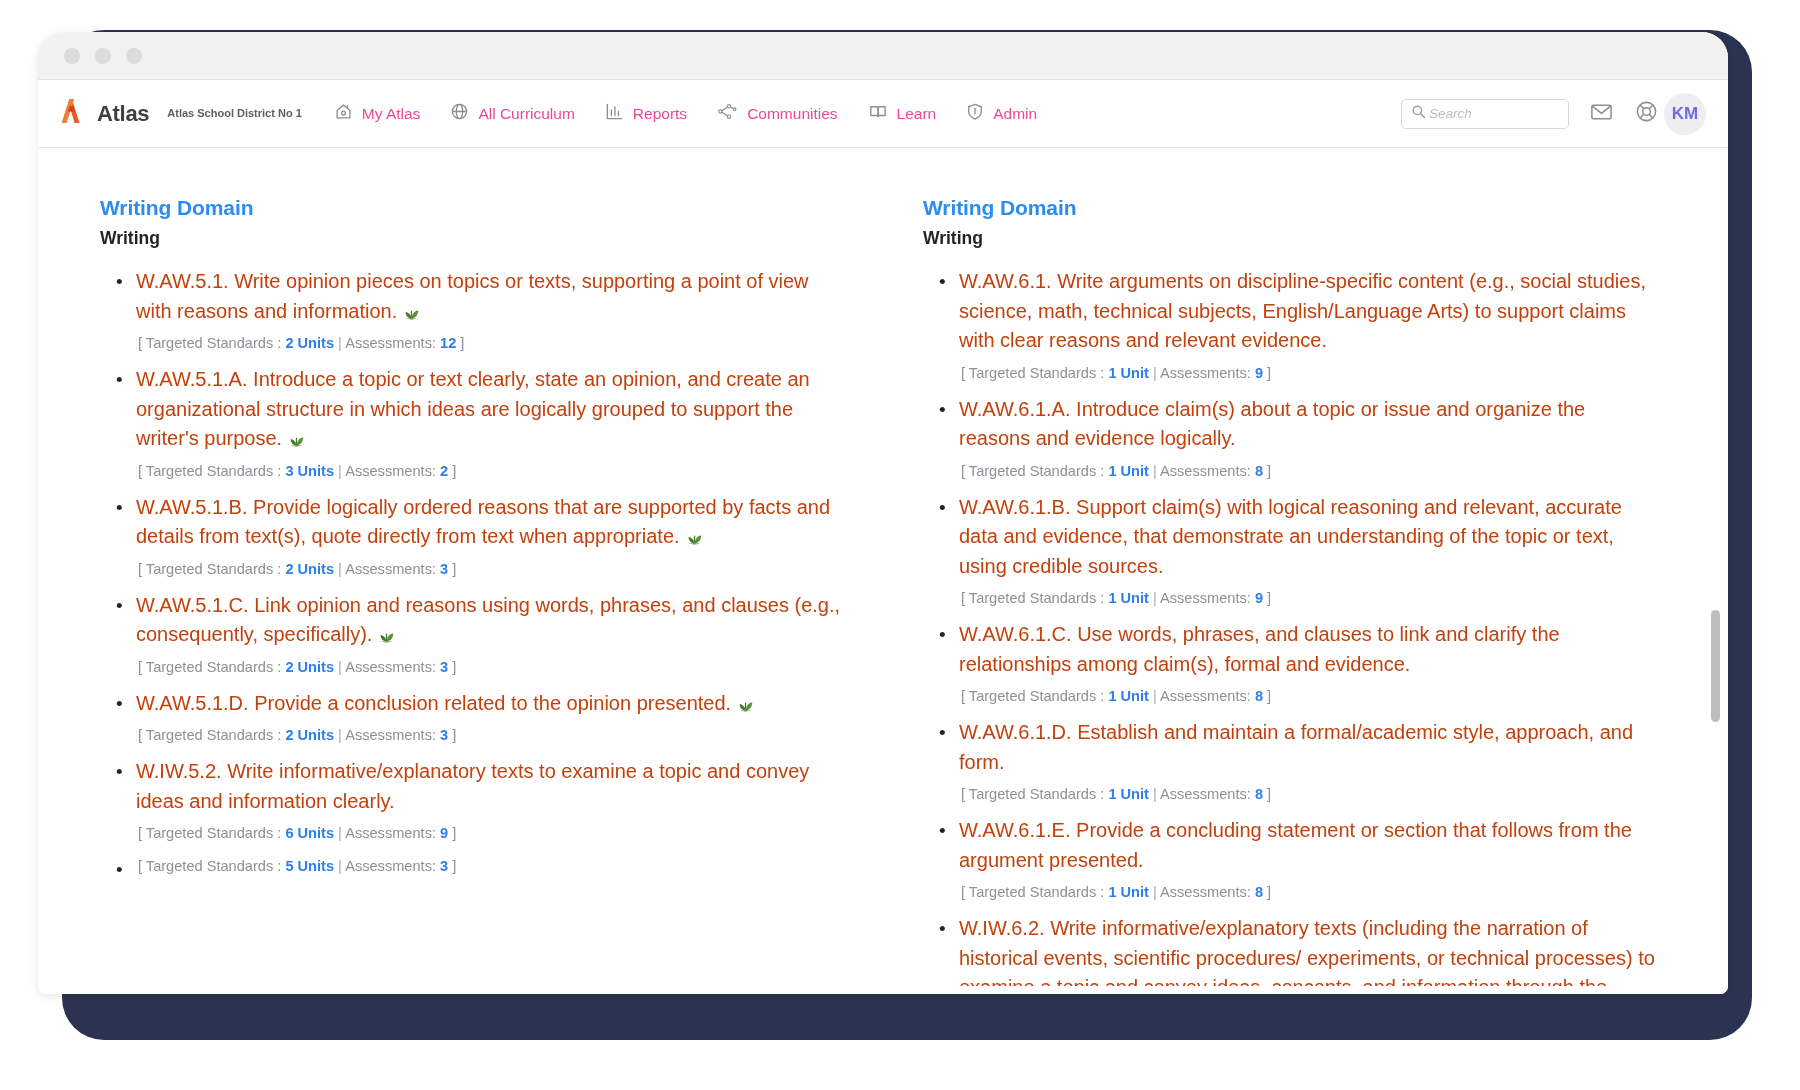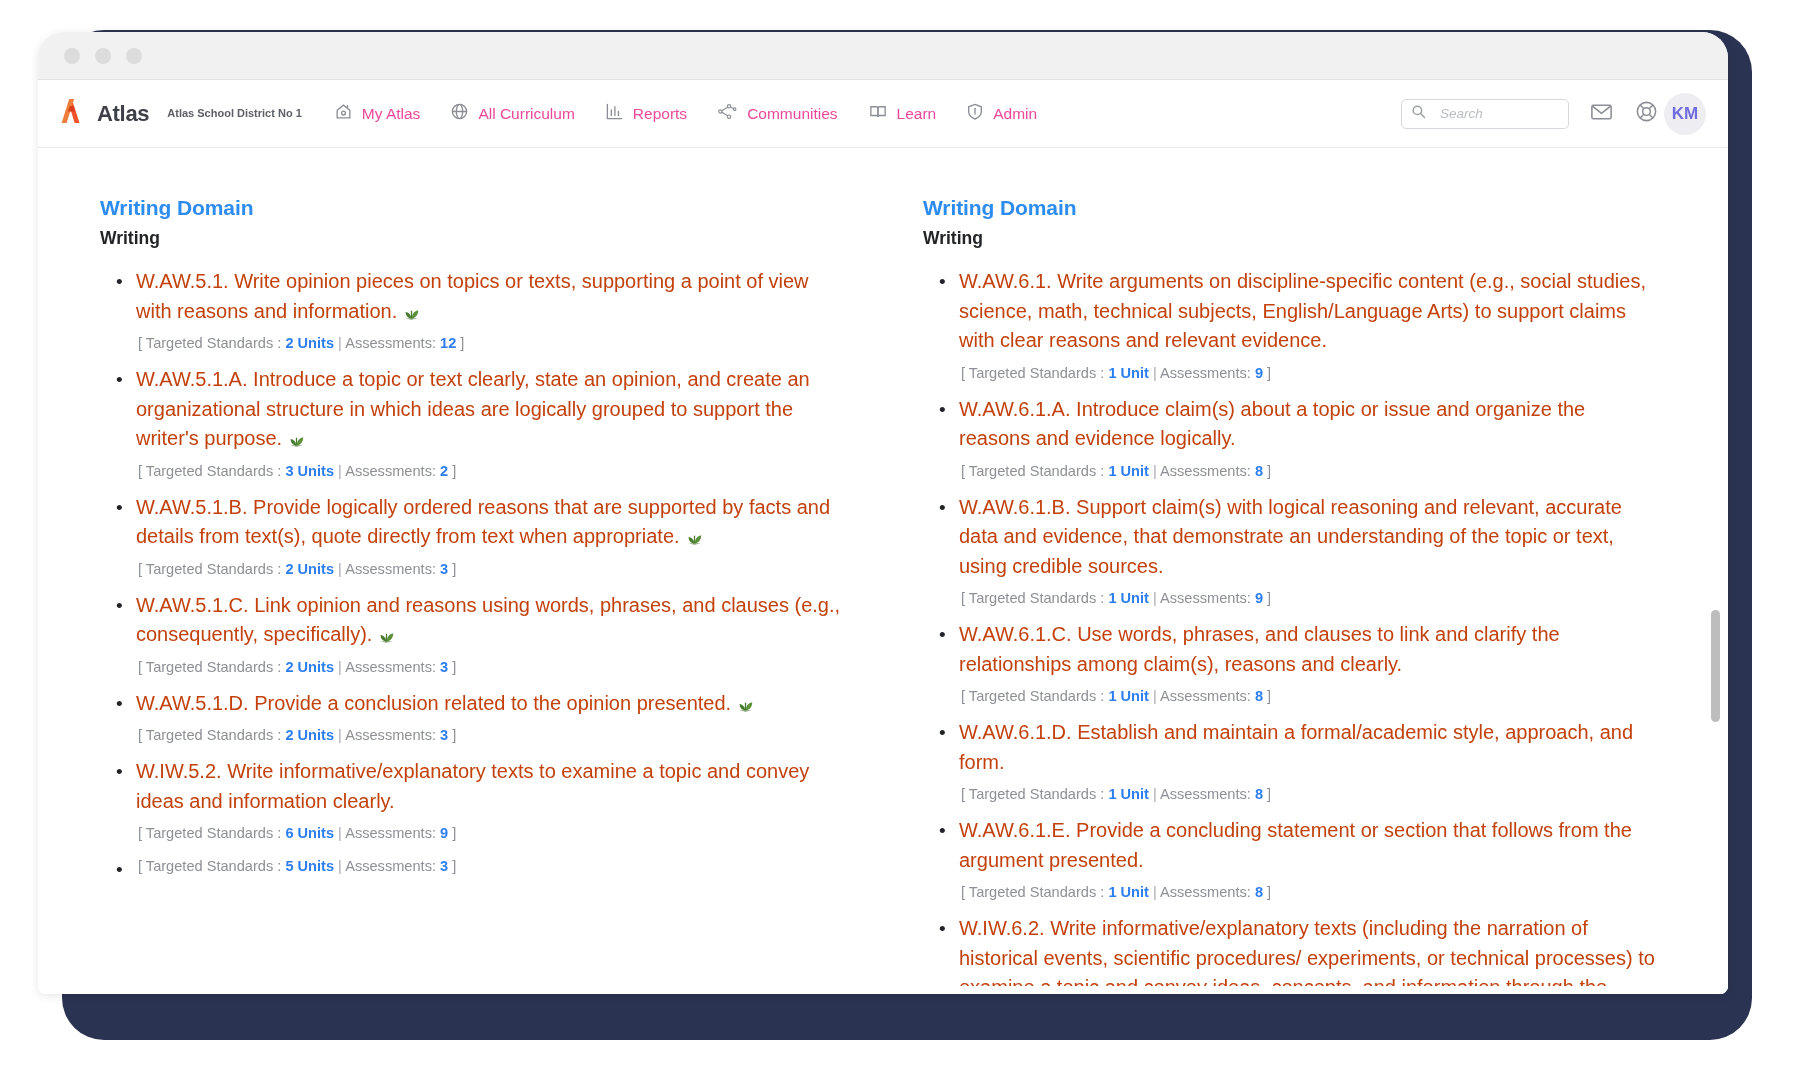--- a/index.html
+++ b/index.html
@@ -109,21 +109,21 @@
   .spacer { flex: 1 1 auto; }
 
   .search-box {
     width: 168px;
     height: 30px;
     border: 1px solid #d8d8dc;
     border-radius: 5px;
     display: flex;
     align-items: center;
     padding: 5px 9px;
-    gap: 14px;
+    gap: 3px;
     background: #fff;
   }
   .search-box input {
     border: none;
     outline: none;
     font-size: 13.5px;
     font-style: italic;
     color: #8b8e95;
     width: 100%;
     font-family: "Liberation Sans", sans-serif;
@@ -449,21 +449,21 @@
           </li>
           <li class="std">
             <div class="std-text">W.AW.6.1.A. Introduce claim(s) about a topic or issue and organize the reasons and evidence logically.</div>
             <div class="meta">[ Targeted Standards : <span class="lk">1 Unit</span> <span class="sep">|</span> Assessments: <span class="lk">8</span> ]</div>
           </li>
           <li class="std">
             <div class="std-text">W.AW.6.1.B. Support claim(s) with logical reasoning and relevant, accurate data and evidence, that demonstrate an understanding of the topic or text, using credible sources.</div>
             <div class="meta">[ Targeted Standards : <span class="lk">1 Unit</span> <span class="sep">|</span> Assessments: <span class="lk">9</span> ]</div>
           </li>
           <li class="std">
-            <div class="std-text">W.AW.6.1.C. Use words, phrases, and clauses to link and clarify the relationships among claim(s), reasons and clearly.</div>
+            <div class="std-text">W.AW.6.1.C. Use words, phrases, and clauses to link and clarify the relationships among claim(s), formal and evidence.</div>
             <div class="meta">[ Targeted Standards : <span class="lk">1 Unit</span> <span class="sep">|</span> Assessments: <span class="lk">8</span> ]</div>
           </li>
           <li class="std">
             <div class="std-text">W.AW.6.1.D. Establish and maintain a formal/academic style, approach, and form.</div>
             <div class="meta">[ Targeted Standards : <span class="lk">1 Unit</span> <span class="sep">|</span> Assessments: <span class="lk">8</span> ]</div>
           </li>
           <li class="std">
             <div class="std-text">W.AW.6.1.E. Provide a concluding statement or section that follows from the argument presented.</div>
             <div class="meta">[ Targeted Standards : <span class="lk">1 Unit</span> <span class="sep">|</span> Assessments: <span class="lk">8</span> ]</div>
           </li>

